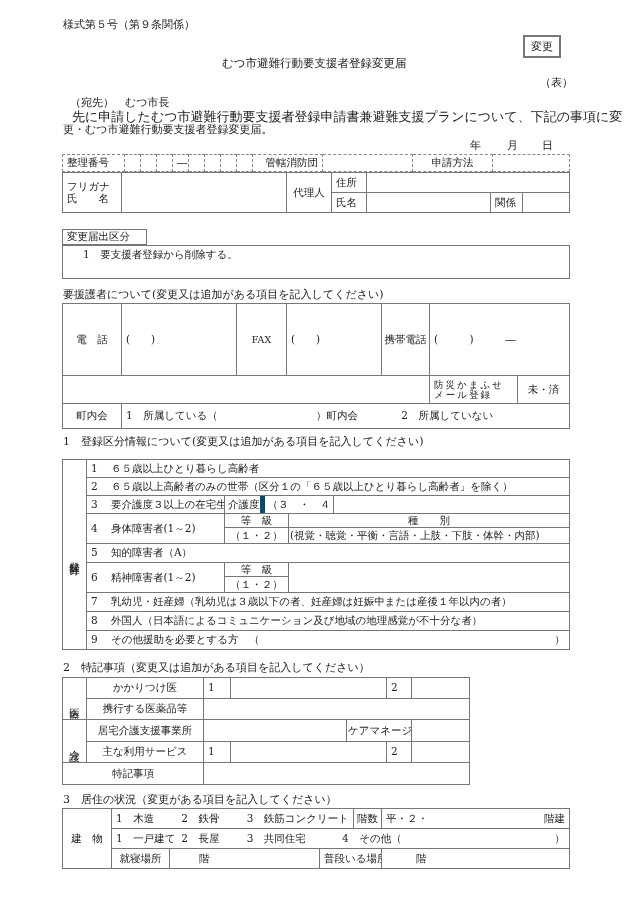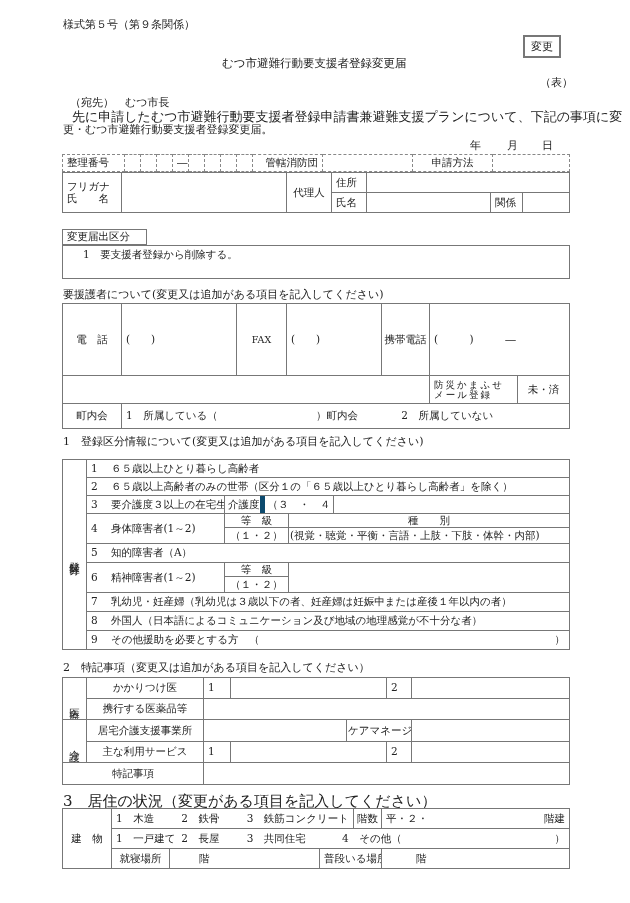--- a/index.html
+++ b/index.html
@@ -202,21 +202,21 @@
   <tr style="height:19px">
     <td colspan="4"><span style="display:inline-block;width:20px">8</span><span>外国人（日本語によるコミュニケーション及び地域の地理感覚が不十分な者）</span></td>
   </tr>
   <tr style="height:19px">
     <td colspan="4"><span style="display:inline-block;width:20px">9</span><span>その他援助を必要とする方　（</span><span style="float:right">）</span></td>
   </tr>
 </tbody>
   </table>
 
 <div class="t" style="left:63px;top:662px;font-size:11px">2　特記事項（変更又は追加がある項目を記入してください）</div>
-<table style="left:62px;top:677px;width:508px;height:108px">
+<table style="left:62px;top:677px;width:408px;height:108px">
   <colgroup>
       <col style="width:24px">
       <col style="width:117px">
       <col style="width:27px">
       <col style="width:116px">
       <col style="width:40px">
       <col style="width:25px">
       <col>
     </colgroup>
   <tbody>
@@ -246,21 +246,21 @@
     <td>2</td>
     <td class="dash-l"></td>
   </tr>
   <tr style="height:22px">
     <td colspan="2" class="c">特記事項</td>
     <td colspan="5"></td>
   </tr>
 </tbody>
   </table>
 
-<div class="t" style="left:63px;top:794px;font-size:15px">3　居住の状況（変更がある項目を記入してください）</div>
+<div class="t" style="left:63px;top:794px;font-size:11px">3　居住の状況（変更がある項目を記入してください）</div>
 <table style="left:62px;top:808px;width:508px;height:60px">
   <colgroup>
       <col style="width:49px">
       <col style="width:58px">
       <col style="width:150px">
       <col style="width:34px">
       <col style="width:28px">
       <col style="width:38px">
       <col>
     </colgroup>

